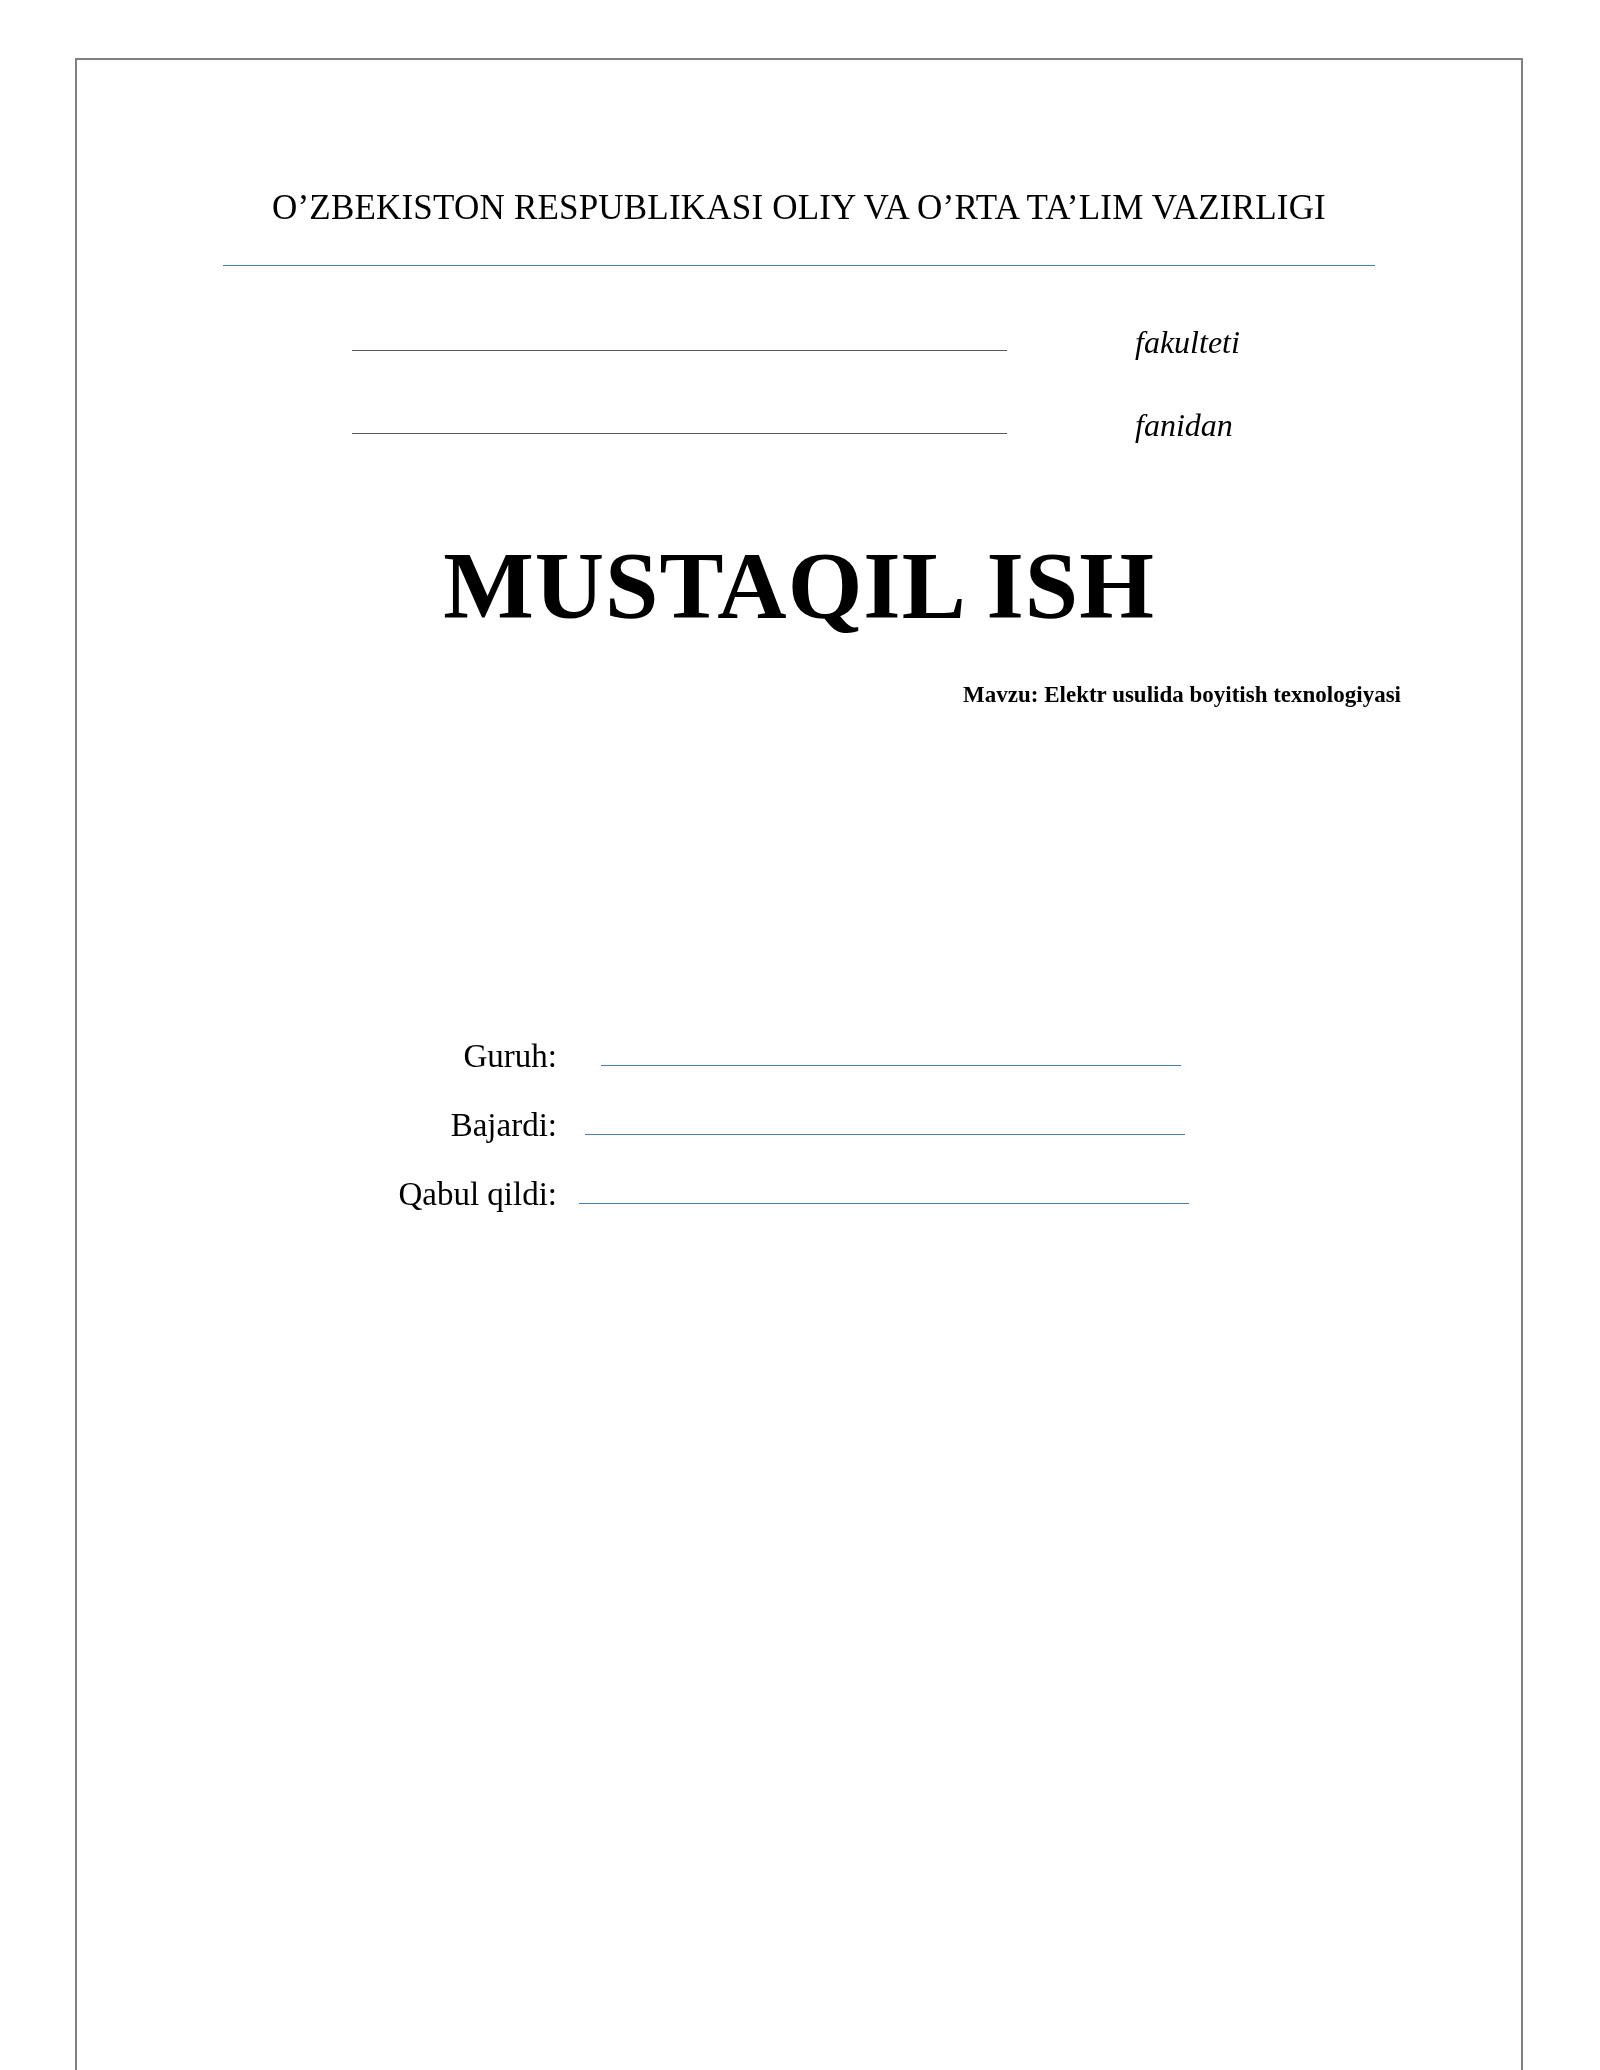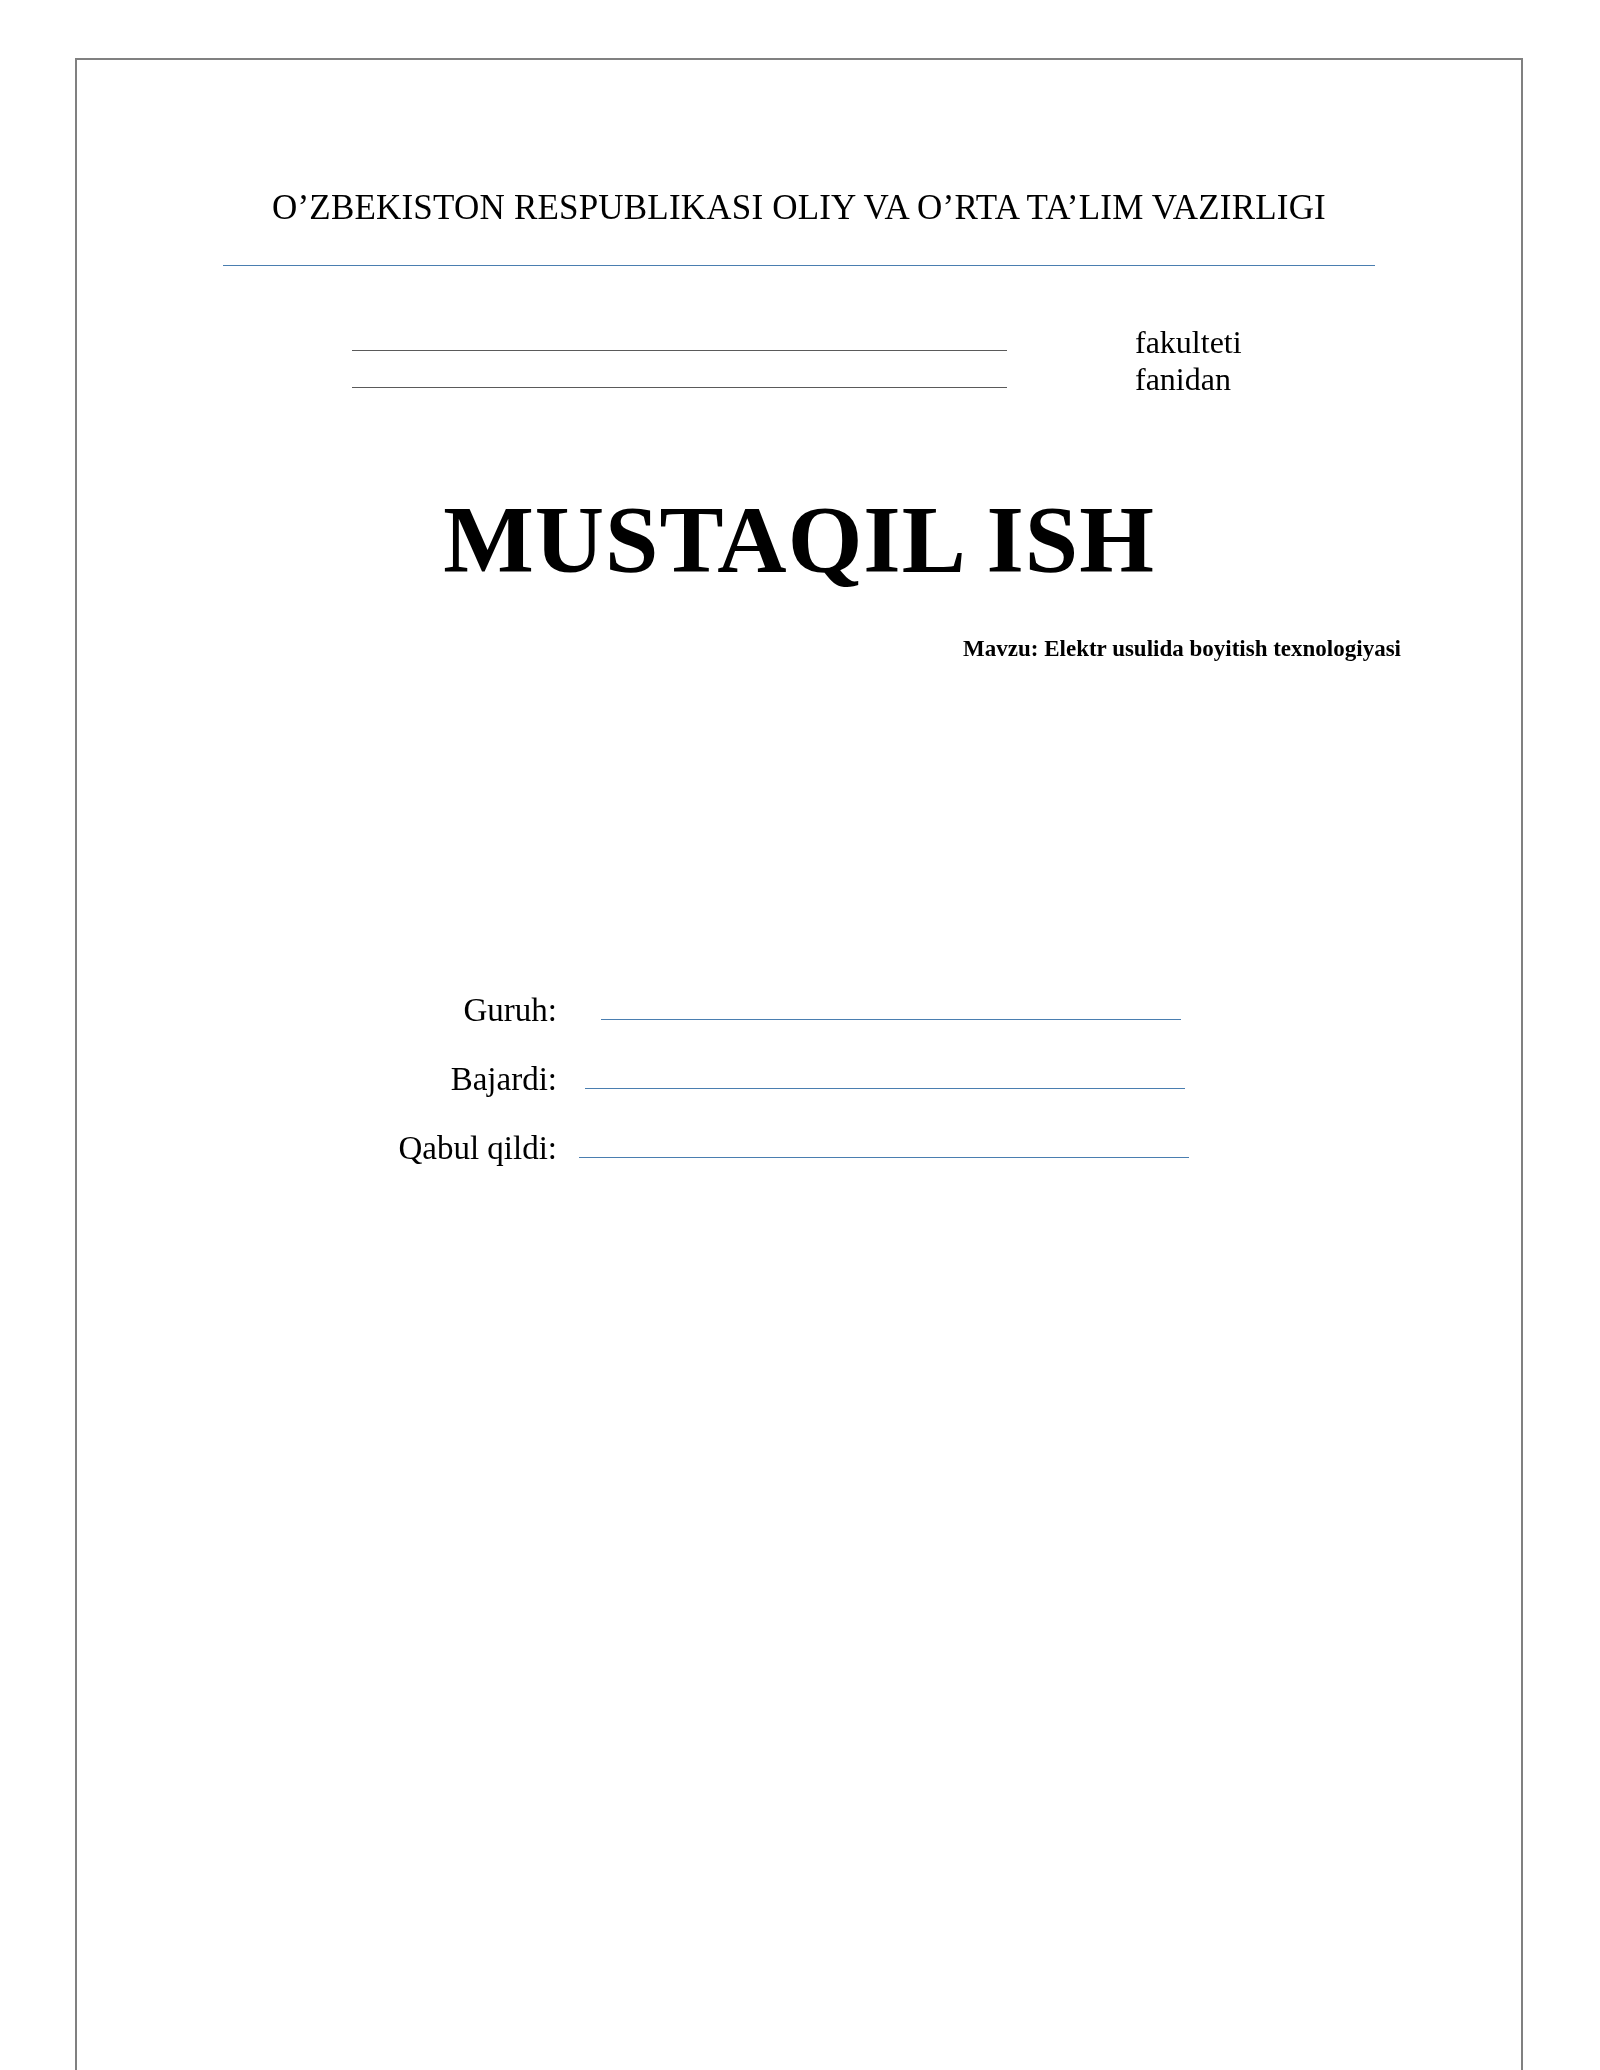--- a/index.html
+++ b/index.html
@@ -42,33 +42,35 @@
   .rule-top {
     margin: 30px auto 0 auto;
     width: 1152px;
     height: 0;
     border-bottom: 1.5px solid #4a7eb0;
   }
   .field-row {
     display: flex;
     align-items: flex-end;
     justify-content: flex-start;
+    margin-top: 46px;
   }
   .field-row.first { margin-top: 58px; }
   .field-line {
     width: 655px;
     margin-left: 155px;
     height: 0;
     border-bottom: 1.5px solid #5a5a5a;
     margin-bottom: 10px;
   }
   .field-label {
     font-size: 32px;
     margin-left: 128px;
     white-space: nowrap;
+    font-style: italic;
   }
   .main-title {
     margin-top: 92px;
     text-align: center;
     font-size: 96px;
     font-weight: bold;
     letter-spacing: 1px;
     line-height: 1.05;
   }
   .subject {

